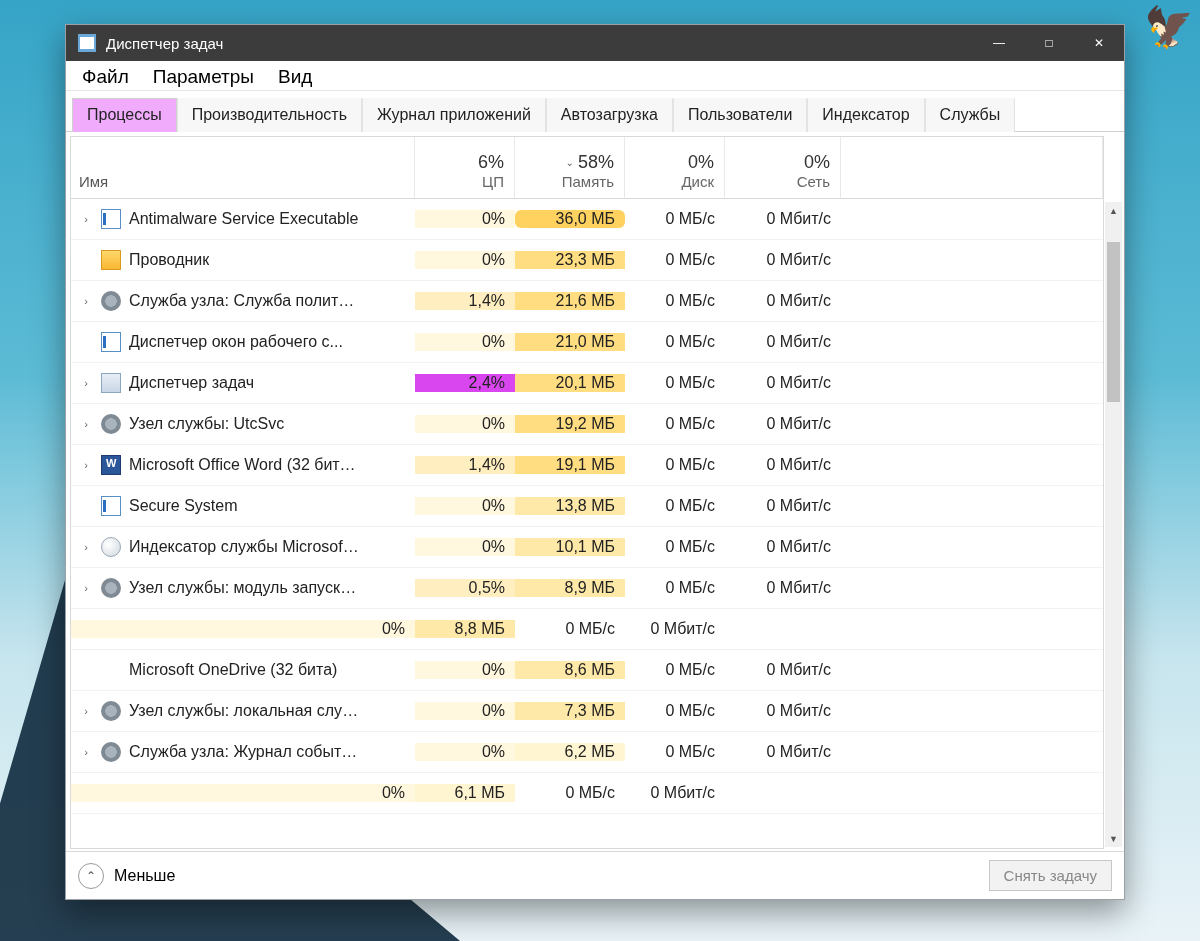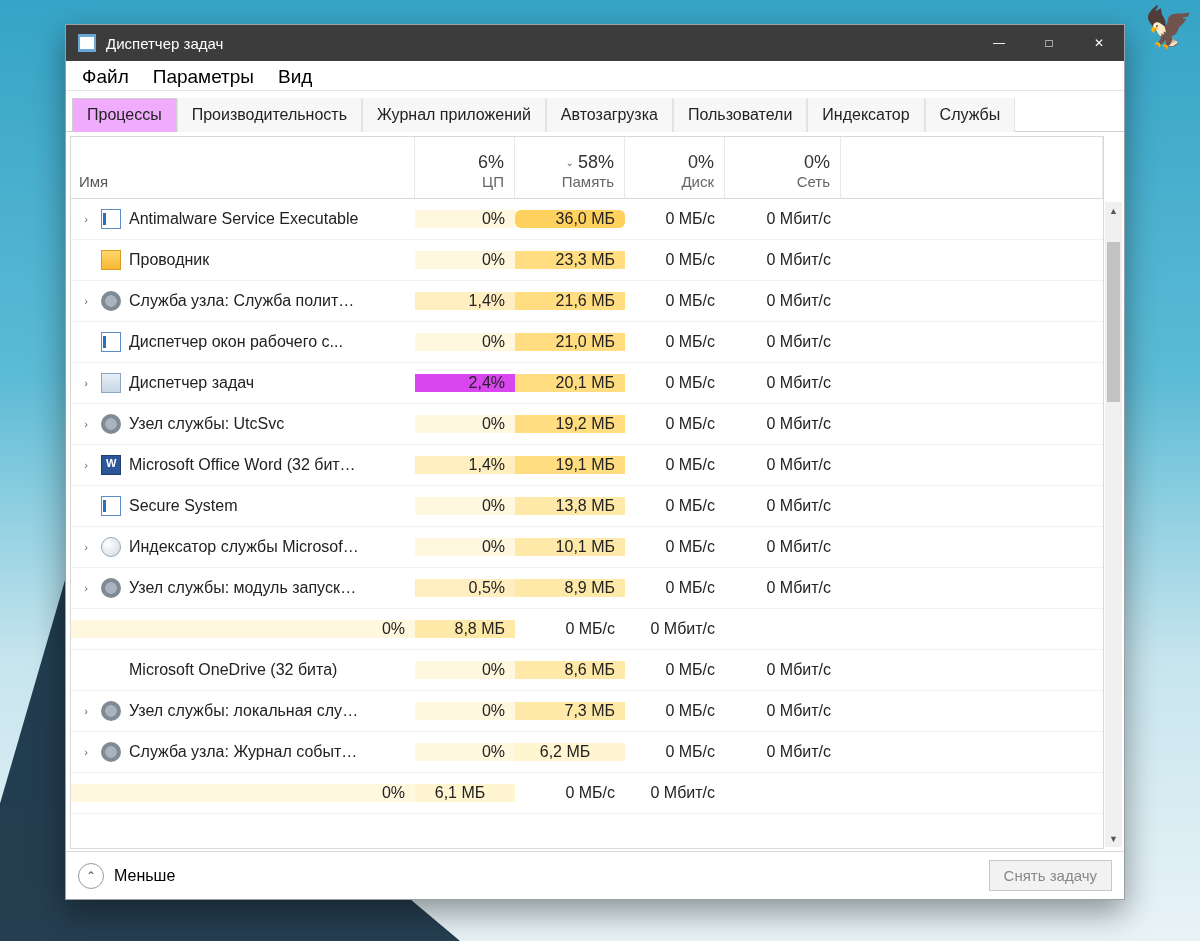--- a/index.html
+++ b/index.html
@@ -153,21 +153,21 @@
   .proc-icon.explorer { background:linear-gradient(#ffd86b,#f7b733); border:1px solid #d89a1f;}
   .proc-icon.explorer::before{content:"";position:absolute;}
   .proc-icon.tm { background:linear-gradient(#e8eef5,#c8d6e6); border:1px solid #8aa6c2;}
   .proc-icon.word { background:#2b579a; border:1px solid #1e3e70; position:relative;}
   .proc-icon.word::after{content:"W";color:#fff;font-size:11px;position:absolute;left:4px;top:1px;font-weight:bold;}
   .proc-icon.search { background:radial-gradient(circle at 35% 35%,#fff,#d0d8e0); border:1px solid #9aa7b3; border-radius:50%;}
   .num { text-align:right; padding-right:10px; }
   .hl-cpu-0 { background:#fff8df; }
   .hl-cpu-1 { background:#ffeec0; }
   .hl-cpu-2 { background:#d946ef; }
-  .hl-mem-0 { background:#fff5d0;text-align:center; }
+  .hl-mem-0 { background:#fff5d0; }
   .hl-mem-1 { background:#ffe9a8; }
   .hl-mem-2 { background:#ffdd80; }
   .hl-mem-3 { background:#ffd260;border-radius:6px; }
   .scrollbar {
     position:absolute; right:2px; top:70px; bottom:4px; width:17px;
     background:#f0f0f0;
   }
   .scroll-arrow {
     height:17px; display:flex;align-items:center;justify-content:center;
     font-size:9px; color:#555;

